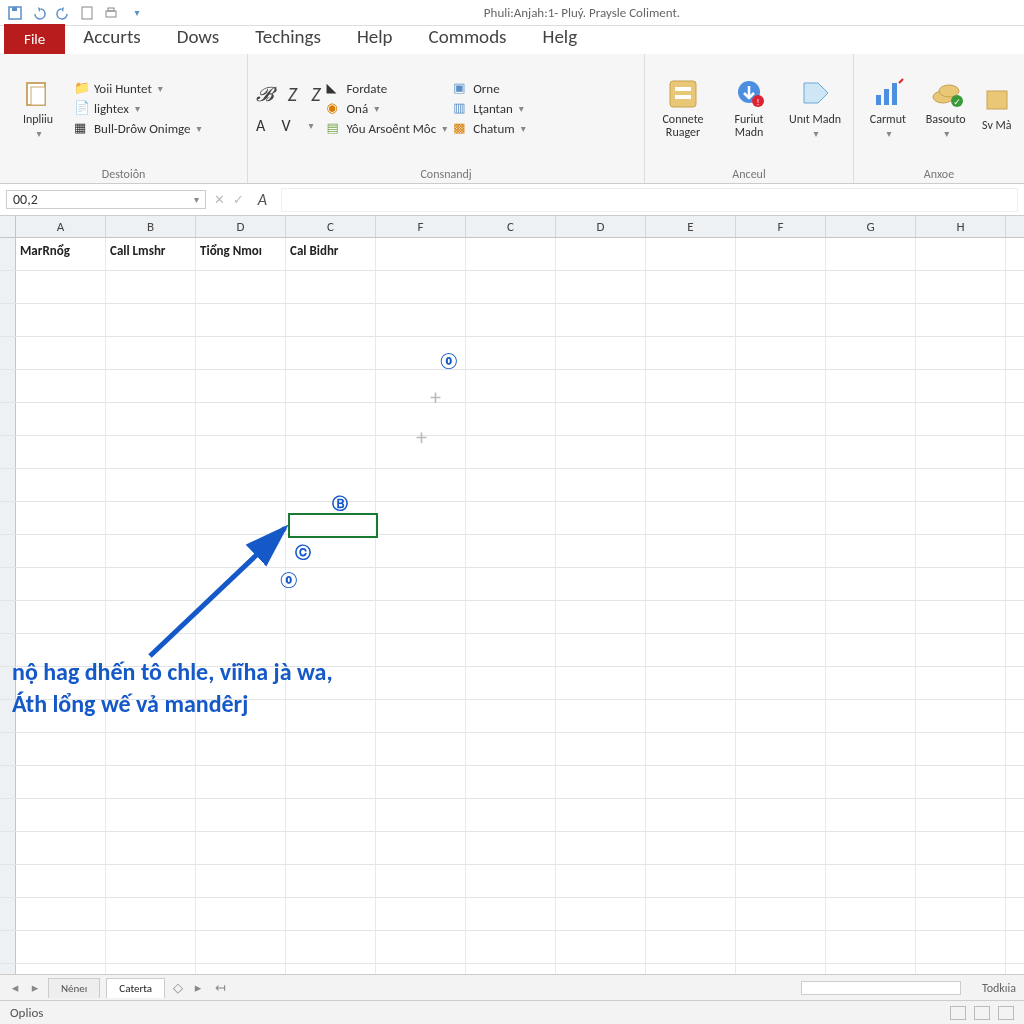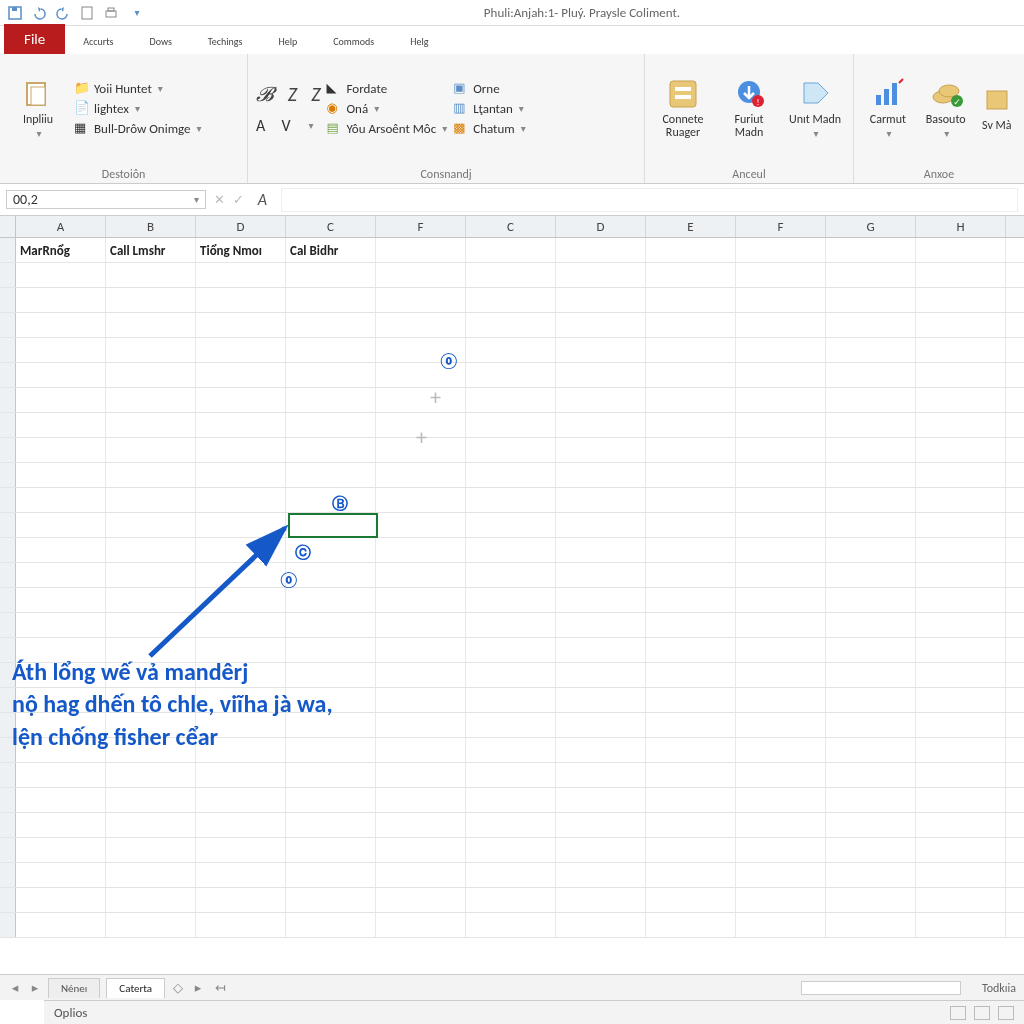--- a/index.html
+++ b/index.html
@@ -6,21 +6,21 @@
   body { width: 1024px; height: 1024px; background: #fff; overflow: hidden; font-size: 13px; color: #333; }
 
   
   .titlebar { height: 26px; background: #fff; display: flex; align-items: center; padding: 0 6px; border-bottom: 1px solid #ddd; }
   .qat { display: flex; gap: 6px; align-items: center; }
   .qat .qicon { width: 18px; height: 18px; display: inline-flex; align-items: center; justify-content: center; color: #5b8fc7; }
   .title-text { flex: 1; text-align: center; font-size: 13px; color: #666; }
 
   
   .tabs { height: 28px; display: flex; align-items: flex-end; padding-left: 4px; background: #fff; }
-  .tab { padding: 6px 18px 6px 18px; font-size: 10px; color: #444; cursor: pointer; }
+  .tab { padding: 6px 18px 6px 18px; font-size: 19px; color: #444; cursor: pointer; }
   .tab.file { background: #b91c1c; color: #fff; font-size: 15px; padding: 6px 20px; }
 
   
   .ribbon { height: 130px; background: #f6f6f6; border-bottom: 1px solid #ccc; display: flex; }
   .group { border-right: 1px solid #ddd; padding: 4px 8px 2px 8px; display: flex; flex-direction: column; position: relative; }
   .group-label { position: absolute; bottom: 2px; left: 0; right: 0; text-align: center; font-size: 12px; color: #777; }
   .group-body { display: flex; gap: 6px; height: 100px; }
 
   .bigbtn { display: flex; flex-direction: column; align-items: center; justify-content: center; width: 60px; text-align: center; font-size: 12px; line-height: 1.1; color: #333; gap: 2px; }
   .bigbtn .bicon { width: 34px; height: 34px; }
@@ -36,21 +36,21 @@
   .namebox { width: 200px; height: 19px; border: 1px solid #ccc; padding: 0 6px; display: flex; align-items: center; font-size: 14px; }
   .fxlabel { font-style: italic; font-size: 16px; color: #555; padding: 0 6px; }
 
   
   .sheet { position: relative; height: 760px; overflow: hidden; background: #fff; }
   .colheads { display: flex; margin-left: 16px; height: 22px; background: #eef1f3; border-bottom: 1px solid #c5c5c5; }
   .colhead { width: 90px; border-right: 1px solid #d6d6d6; text-align: center; font-size: 13px; color: #444; line-height: 22px; }
   .corner { width: 16px; height: 22px; background: #eef1f3; border-right: 1px solid #c5c5c5; border-bottom: 1px solid #c5c5c5; position: absolute; top: 0; left: 0; }
 
   .rows { position: relative; }
-  .row-line { display: flex; height: 25px; border-bottom: 1px solid #e4e4e4; }
+  .row-line { display: flex; height: 33px; border-bottom: 1px solid #e4e4e4; }
   .rowhead { width: 16px; background: #eef1f3; border-right: 1px solid #c5c5c5; font-size: 11px; color: #555; text-align: center; line-height: 25px; }
   .cell { width: 90px; border-right: 1px solid #e9e9e9; padding: 0 4px; font-size: 13px; line-height: 25px; white-space: nowrap; overflow: visible; }
   .cell.head { font-weight: 700; color: #222; }
 
   .selcell { position: absolute; border: 2px solid #1a7a35; background: rgba(255,255,255,0.6); }
 
   .marker { position: absolute; color: #1558c8; font-weight: 700; font-size: 16px; }
   .plus { position: absolute; color: #bbb; font-size: 22px; font-weight: 400; }
 
   .arrow-svg { position: absolute; }
@@ -59,21 +59,21 @@
 
   
   .tabbar { position: absolute; bottom: 24px; left: 0; right: 0; height: 26px; background: #f3f3f3; border-top: 1px solid #ccc; display: flex; align-items: center; padding: 0 8px; gap: 6px; }
   .navbtn { width: 14px; height: 14px; color: #888; display: inline-flex; align-items: center; justify-content: center; }
   .sheettab { padding: 3px 12px; font-size: 11px; color: #555; border: 1px solid #ccc; border-bottom: none; background: #eee; }
   .sheettab.active { background: #fff; color: #222; }
   .tabend { flex: 1; }
   .tabright { font-size: 12px; color: #666; display: flex; align-items: center; gap: 21px; }
 
   
-  .statusbar { position: absolute; bottom: 0; left: 0; right: 0; height: 24px; background: #f3f3f3; border-top: 1px solid #ccc; display: flex; align-items: center; padding: 0 10px; font-size: 13px; color: #555; margin-left: 44px; }
+  .statusbar { position: absolute; bottom: 0; left: 0; right: 0; height: 24px; background: #f3f3f3; border-top: 1px solid #ccc; display: flex; align-items: center; padding: 0 10px; font-size: 13px; color: #555; }
   .statusbar .sright { margin-left: auto; display: flex; align-items: center; gap: 8px; }
   .viewbtn { width: 16px; height: 14px; border: 1px solid #bbb; }
 
   .dd { font-size: 10px; color: #888; margin-left: 2px; }
 </style>
 </head>
 <body>
 
 <div class="titlebar">
   <div class="qat">
@@ -695,23 +695,22 @@
   <svg class="arrow-svg" style="left:130px;top:300px" width="180" height="150">
     <defs>
         <marker id="ah" markerWidth="10" markerHeight="10" refX="8" refY="3" orient="auto">
           <path d="M0,0 L9,3 L0,6 Z" fill="#1558c8"></path>
         </marker>
       </defs>
     <line x1="20" y1="140" x2="155" y2="12" stroke="#1558c8" stroke-width="5" marker-end="url(#ah)"></line>
   </svg>
 
   <div class="annot" style="left:12px;top:440px">
+    <div>nộ hag dhến tô chle, viĩha jà wa,</div>
     <div>Áth lổng wế vả mandêrj</div>
-    <div>nộ hag dhến tô chle, viĩha jà wa,</div>
-    <div> lện chống fisher cểar</div>
   </div>
 
 <div class="marker" style="left: 438px; top: 135px;">⓪</div>
     <div class="marker" style="left: 332px; top: 278px;">Ⓑ</div>
     <div class="marker" style="left: 295px; top: 327px;">ⓒ</div>
     <div class="marker" style="left: 278px; top: 354px;">⓪</div>
     <div class="plus" style="left: 430px; top: 168px;">+</div>
     <div class="plus" style="left: 416px; top: 208px;">+</div>
   </div>
 

